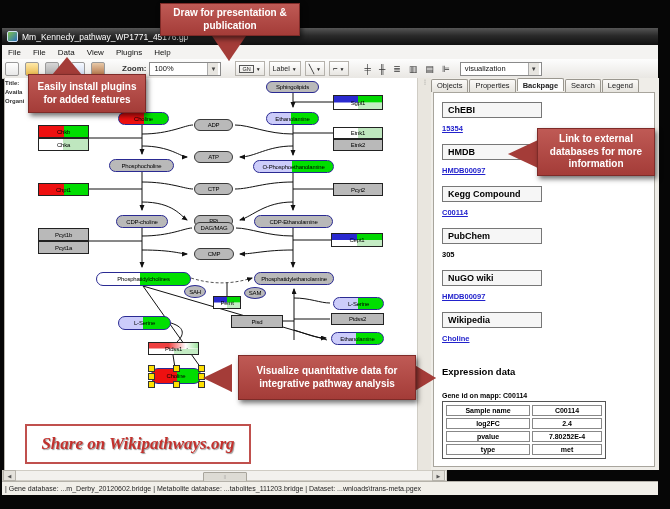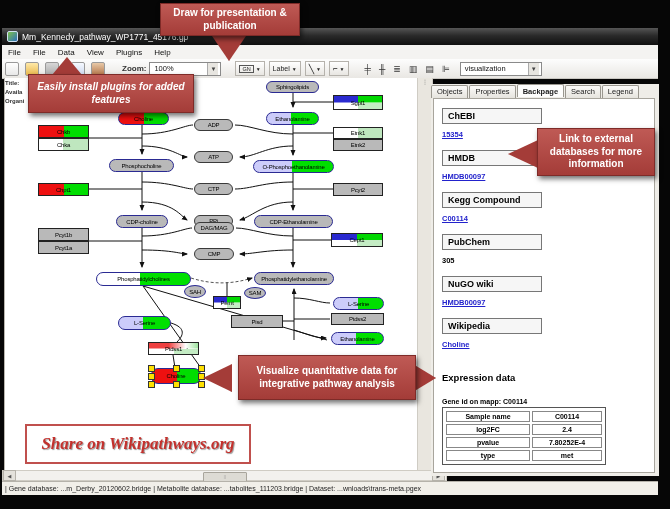--- a/index.html
+++ b/index.html
@@ -59,21 +59,21 @@
     box-sizing:border-box;display:flex;align-items:center;}
   .sb-btn{width:11px;height:9px;background:#e4e2dc;border:1px solid #b5b2aa;font-size:5px;
     display:flex;align-items:center;justify-content:center;color:#555;}
   #hthumb{position:absolute;left:200px;top:1px;width:42px;height:8px;background:#dddbd4;
     border:1px solid #a8a59c;border-radius:1px;}
   #hthumb:after{content:"⁞⁞";font-size:5px;color:#888;display:block;text-align:center;line-height:8px;}
   #statusbar{left:2px;top:481px;width:656px;height:14px;background:#f1efe9;border-top:1px solid #b5b2aa;
     font-size:7px;color:#222;display:flex;align-items:center;padding-left:3px;box-sizing:border-box;}
 
   
-  #panel{left:431px;top:84px;width:228px;height:392px;background:#efedе8;background:#efede8;}
+  #panel{left:431px;top:78px;width:228px;height:392px;background:#efedе8;background:#efede8;}
   #tabs{display:flex;font-size:7.5px;color:#222;padding-top:1px;}
   .tab{border:1px solid #9a978f;border-bottom:none;background:linear-gradient(#fbfaf8,#e6e4de);
     padding:1px 5px;margin-right:1px;border-radius:2px 2px 0 0;}
   .tab.active{background:#fdfdfc;font-weight:bold;position:relative;top:-1px;padding-top:2px;}
   #panel-content{position:absolute;left:2px;top:14px;width:222px;height:375px;background:#fff;
     border:1px solid #a8a59d;overflow:hidden;padding:6px 8px;box-sizing:border-box;}
   .sec-header{display:inline-block;min-width:88px;border:1px solid #777;background:#f6f6f6;
     font-weight:bold;font-size:9px;color:#000;padding:2px 5px;margin-top:9px;}
   .sec-header:first-child{margin-top:0;}
   .sec-value{font-size:7.5px;font-weight:bold;margin:6px 0 2px 0;color:#000;}
@@ -289,21 +289,21 @@
 <div id="statusbar" class="abs">
   <span>| Gene database: ...m_Derby_20120602.bridge | Metabolite database: ...tabolites_111203.bridge | Dataset: ...wnloads\trans-meta.pgex</span>
 </div>
 
 <div class="callout abs" style="left:160px;top:3px;width:140px;height:33px;">
   <span>Draw for presentation &amp; publication</span>
 </div>
 <div class="arrowshape abs" style="left:212px;top:36px;width:34px;height:25px;clip-path:polygon(50% 100%,0 0,100% 0);"></div>
 
 <div class="arrowshape abs" style="left:52px;top:57px;width:30px;height:18px;clip-path:polygon(50% 0,0 100%,100% 100%);"></div>
-<div class="callout abs" style="left:28px;top:74px;width:166px;height:39px;font-style:italic;">
+<div class="callout abs" style="left:28px;top:74px;width:118px;height:39px;">
   <span>Easily install plugins for added features</span>
 </div>
 
 <div class="arrowshape abs" style="left:508px;top:140px;width:30px;height:28px;clip-path:polygon(0 50%,100% 0,100% 100%);"></div>
 <div class="callout abs" style="left:537px;top:128px;width:118px;height:48px;">
   <span>Link  to external databases  for more information</span>
 </div>
 
 <div class="arrowshape abs" style="left:203px;top:364px;width:29px;height:28px;clip-path:polygon(0 50%,100% 0,100% 100%);"></div>
 <div class="callout abs" style="left:238px;top:355px;width:178px;height:45px;">

